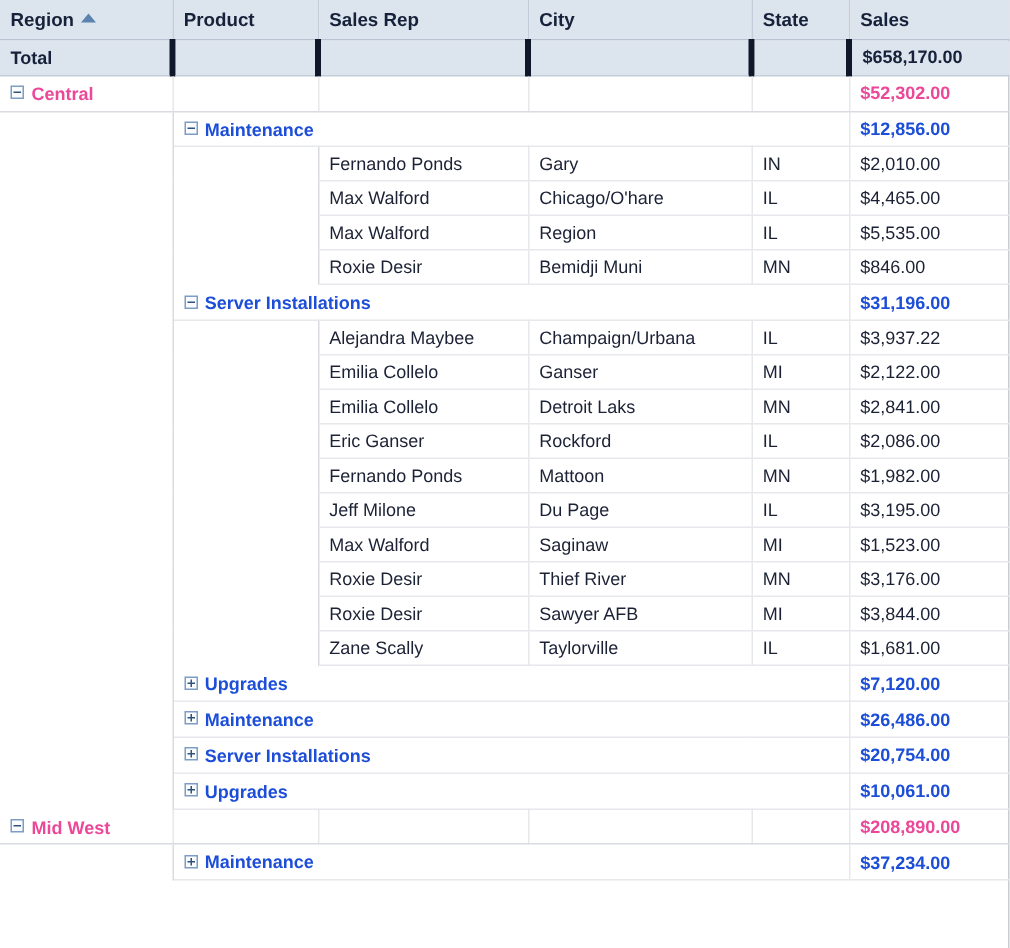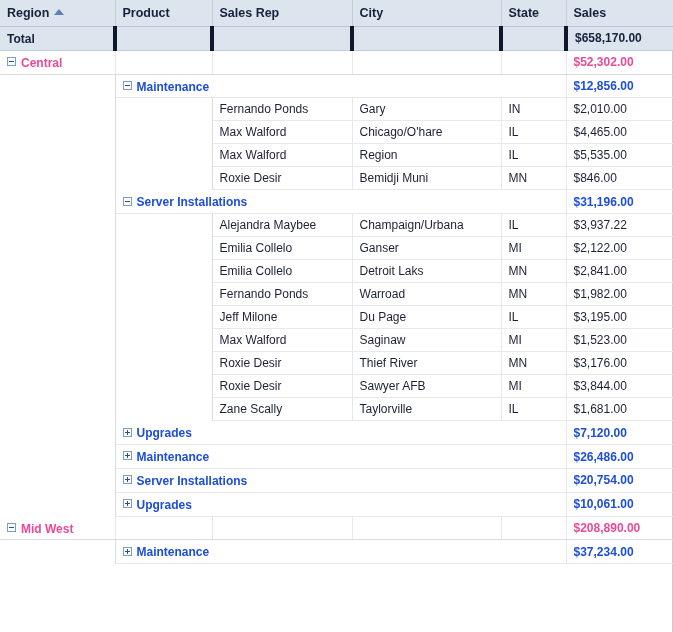--- a/index.html
+++ b/index.html
@@ -249,22 +249,30 @@
           <td class="blank-left"></td>
           <td class="blank-left"></td>
           <td>Emilia Collelo</td>
           <td>Detroit Laks</td>
           <td>MN</td>
           <td class="sales-cell">$2,841.00</td>
         </tr>
         <tr class="detail-row">
           <td class="blank-left"></td>
           <td class="blank-left"></td>
+          <td>Eric Ganser</td>
+          <td>Rockford</td>
+          <td>IL</td>
+          <td class="sales-cell">$2,086.00</td>
+        </tr>
+        <tr class="detail-row">
+          <td class="blank-left"></td>
+          <td class="blank-left"></td>
           <td>Fernando Ponds</td>
-          <td>Warroad</td>
+          <td>Mattoon</td>
           <td>MN</td>
           <td class="sales-cell">$1,982.00</td>
         </tr>
         <tr class="detail-row">
           <td class="blank-left"></td>
           <td class="blank-left"></td>
           <td>Jeff Milone</td>
           <td>Du Page</td>
           <td>IL</td>
           <td class="sales-cell">$3,195.00</td>

